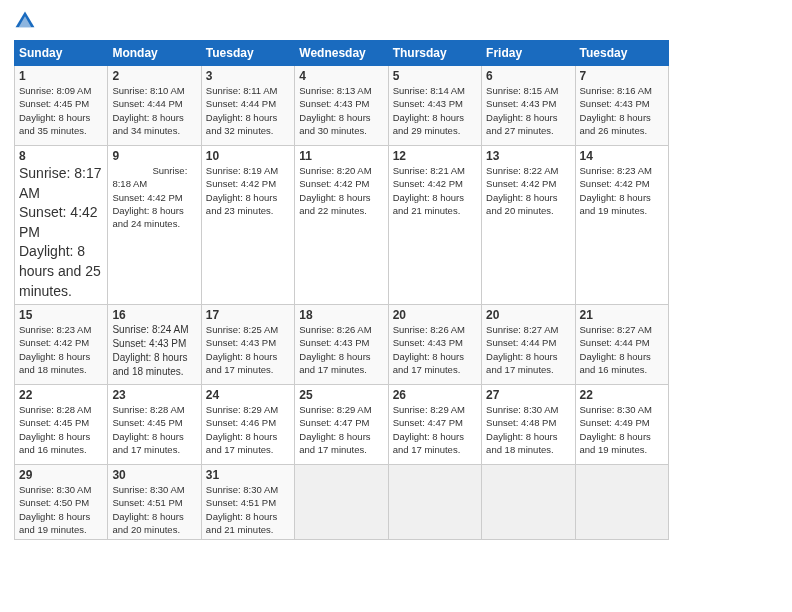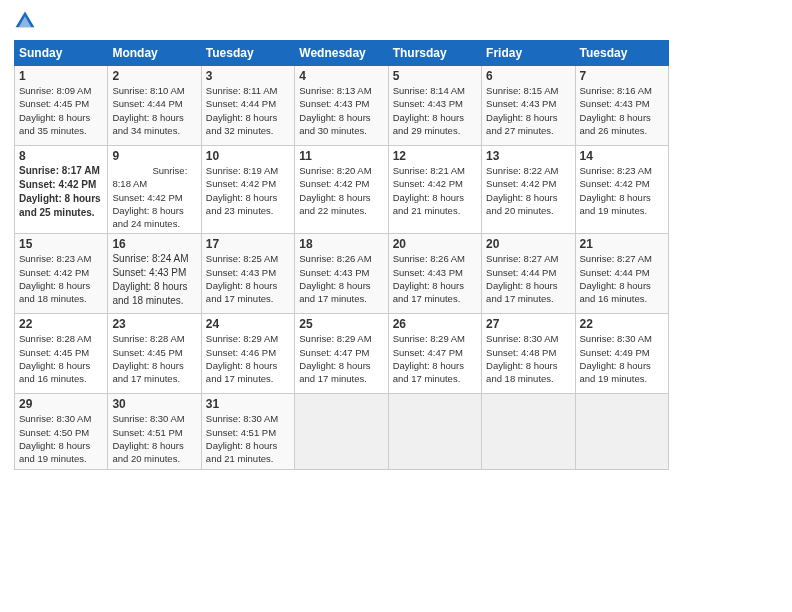--- a/index.html
+++ b/index.html
@@ -135,21 +135,21 @@
         <tr>
           <td><span class="day-num">1</span><span style="font-size: 9.5px; line-height: 1.4;">Sunrise: 8:09 AM<br>Sunset: 4:45 PM<br>Daylight: 8 hours and 35 minutes.</span></td>
           <td><span class="day-num">2</span><span style="font-size: 9.5px; line-height: 1.4;">Sunrise: 8:10 AM<br>Sunset: 4:44 PM<br>Daylight: 8 hours and 34 minutes.</span></td>
           <td><span class="day-num">3</span><span style="font-size: 9.5px; line-height: 1.4;">Sunrise: 8:11 AM<br>Sunset: 4:44 PM<br>Daylight: 8 hours and 32 minutes.</span></td>
           <td><span class="day-num">4</span><span style="font-size: 9.5px; line-height: 1.4;">Sunrise: 8:13 AM<br>Sunset: 4:43 PM<br>Daylight: 8 hours and 30 minutes.</span></td>
           <td><span class="day-num">5</span><span style="font-size: 9.5px; line-height: 1.4;">Sunrise: 8:14 AM<br>Sunset: 4:43 PM<br>Daylight: 8 hours and 29 minutes.</span></td>
           <td><span class="day-num">6</span><span style="font-size: 9.5px; line-height: 1.4;">Sunrise: 8:15 AM<br>Sunset: 4:43 PM<br>Daylight: 8 hours and 27 minutes.</span></td>
           <td><span class="day-num">7</span><span style="font-size: 9.5px; line-height: 1.4;">Sunrise: 8:16 AM<br>Sunset: 4:43 PM<br>Daylight: 8 hours and 26 minutes.</span></td>
         </tr>
         <tr>
-          <td><span class="day-num">8</span><span style="font-size: 10px; line-height: 1.4; font-weight: bold;">Sunrise: 8:17 AM<br>Sunset: 4:42 PM<br>Daylight: 8 hours and 25 minutes.</span></td>
+          <td><span class="day-num">8</span><span style="font-size: 14px; line-height: 1.4;">Sunrise: 8:17 AM<br>Sunset: 4:42 PM<br>Daylight: 8 hours and 25 minutes.</span></td>
           <td><span class="day-num">9</span><span style="font-size: 9.5px; line-height: 1.4; margin-left: 40px;">Sunrise: 8:18 AM<br>Sunset: 4:42 PM<br>Daylight: 8 hours and 24 minutes.</span></td>
           <td><span class="day-num">10</span><span style="font-size: 9.5px; line-height: 1.4;">Sunrise: 8:19 AM<br>Sunset: 4:42 PM<br>Daylight: 8 hours and 23 minutes.</span></td>
           <td><span class="day-num">11</span><span style="font-size: 9.5px; line-height: 1.4;">Sunrise: 8:20 AM<br>Sunset: 4:42 PM<br>Daylight: 8 hours and 22 minutes.</span></td>
           <td><span class="day-num">12</span><span style="font-size: 9.5px; line-height: 1.4;">Sunrise: 8:21 AM<br>Sunset: 4:42 PM<br>Daylight: 8 hours and 21 minutes.</span></td>
           <td><span class="day-num">13</span><span style="font-size: 9.5px; line-height: 1.4;">Sunrise: 8:22 AM<br>Sunset: 4:42 PM<br>Daylight: 8 hours and 20 minutes.</span></td>
           <td><span class="day-num">14</span><span style="font-size: 9.5px; line-height: 1.4;">Sunrise: 8:23 AM<br>Sunset: 4:42 PM<br>Daylight: 8 hours and 19 minutes.</span></td>
         </tr>
         <tr>
           <td><span class="day-num">15</span><span style="font-size: 9.5px; line-height: 1.4;">Sunrise: 8:23 AM<br>Sunset: 4:42 PM<br>Daylight: 8 hours and 18 minutes.</span></td>
           <td><span class="day-num">16</span><span style="font-size: 10px; line-height: 1.4;">Sunrise: 8:24 AM<br>Sunset: 4:43 PM<br>Daylight: 8 hours and 18 minutes.</span></td>

